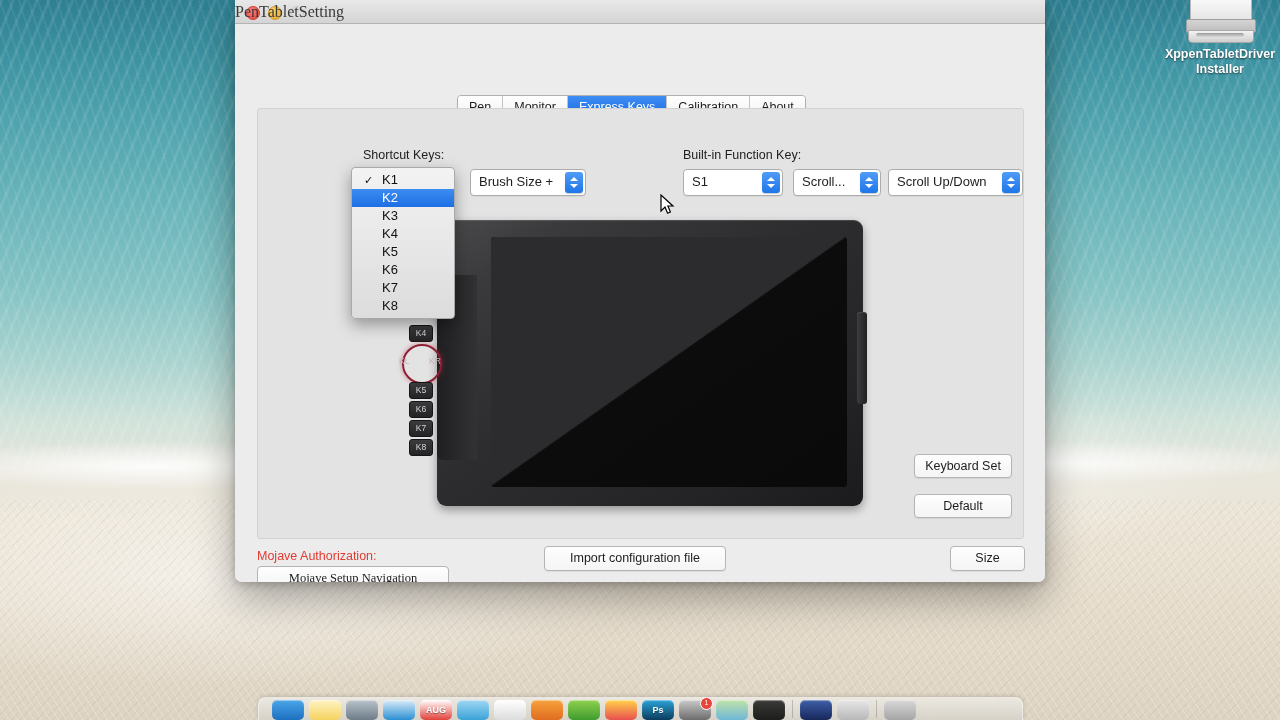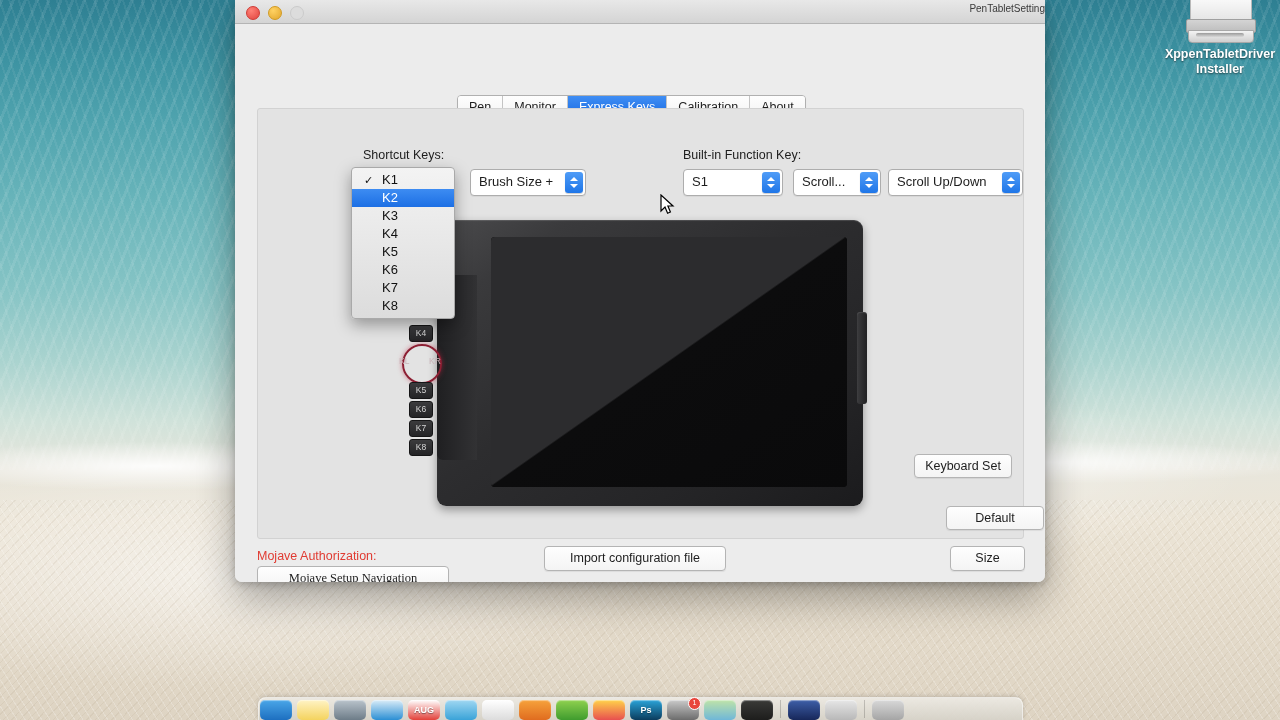--- a/index.html
+++ b/index.html
@@ -48,21 +48,21 @@
     background:linear-gradient(to bottom,#9a9a9a,#d8d8d8);}
   #dt-icon .lbl{margin-top:3px;font-size:12.5px;font-weight:bold;color:#fff;line-height:15px;
     text-shadow:0 1px 2px rgba(0,0,0,.6);}
 
   
   #win{position:absolute;left:235px;top:0;width:810px;height:582px;
     border-radius:0 0 7px 7px;background:#ececec;
     box-shadow:0 16px 40px rgba(0,0,0,.34),0 2px 8px rgba(0,0,0,.22);overflow:hidden;}
   #titlebar{height:23px;background:linear-gradient(to bottom,#e8e8e8,#d4d4d4);
     border-bottom:1px solid #b4b4b4;position:relative;}
-  #title{position:absolute;left:0;right:0;top:3px;text-align:right;font-size:10px;color:#3a3a3a;}
+  #title{position:absolute;left:0;right:0;top:3px;text-align:left;font-size:16px;color:#3a3a3a;font-family:Liberation Serif, serif;}
   .lights{position:absolute;left:11px;top:6px;display:flex;gap:8px;}
   .light{width:12px;height:12px;border-radius:50%;}
   .l-close{background:radial-gradient(circle at 35% 30%,#ff8176,#e0443e);border:1px solid #cf3a34;}
   .l-min{background:radial-gradient(circle at 35% 30%,#ffd263,#e2a62c);border:1px solid #d19a22;}
   .l-zoom{background:#dcdcdc;border:1px solid #cbcbcb;}
 
   #winbody{position:relative;height:559px;background:#ececec;}
 
   
   #device-row{position:absolute;left:128px;top:38px;width:560px;}
@@ -131,35 +131,35 @@
     font-family:"Liberation Sans",sans-serif;}
   .ring{position:absolute;width:36px;height:36px;border-radius:50%;
     border:2.5px solid #8d1f33;box-shadow:0 0 5px rgba(190,40,70,.55);}
   .klab{position:absolute;font-size:8.5px;color:#c9b3b8;}
 
   
   .btn{position:absolute;background:linear-gradient(to bottom,#fefefe,#f4f4f4);
     border:1px solid #b4b4b4;border-radius:4px;font-size:12.5px;color:#1d1d1d;
     text-align:center;box-shadow:0 1px 1px rgba(0,0,0,.07);}
   #btn-keyboard{left:679px;top:430px;width:96px;height:22px;line-height:22px;}
-  #btn-default{left:679px;top:482px;width:96px;height:22px;line-height:22px;margin-left:32px;}
+  #btn-default{left:679px;top:470px;width:96px;height:22px;line-height:22px;}
 
   
   #mojave-label{position:absolute;left:22px;top:525px;font-size:12.5px;color:#e03b32;}
   #btn-mojave{left:22px;top:542px;width:190px;height:22px;line-height:22px;font-family:Liberation Serif, serif;}
   #btn-import{left:309px;top:522px;width:180px;height:23px;line-height:23px;}
   #btn-export{left:508px;top:522px;width:188px;height:23px;line-height:23px;}
   #btn-exit{left:715px;top:522px;width:73px;height:23px;line-height:23px;}
   #ver{position:absolute;right:22px;top:557px;font-size:12.5px;color:#3a3a3a;}
 
   
   #dock{position:absolute;left:258px;top:697px;width:765px;height:23px;
     background:linear-gradient(to bottom,rgba(236,233,226,.94),rgba(214,210,200,.94));
     border:1px solid rgba(255,255,255,.5);border-bottom:none;border-radius:8px 8px 0 0;
-    display:flex;align-items:flex-end;gap:5px;padding:0 1px;box-sizing:border-box;
+    display:flex;align-items:flex-end;gap:5px;padding:0 13px;box-sizing:border-box;
     box-shadow:0 -1px 4px rgba(0,0,0,.16);}
   .dicon{width:32px;height:20px;border-radius:5px;position:relative;flex:0 0 auto;}
   .dsep{width:1px;height:18px;background:rgba(0,0,0,.18);margin:0 2px;align-self:center;}
   .badge{position:absolute;right:-2px;top:-3px;width:11px;height:11px;border-radius:50%;
     background:#e8453c;border:1px solid #fff;color:#fff;font-size:7px;line-height:10px;text-align:center;}
 </style>
 </head>
 <body>
 
 <div id="desktop">

